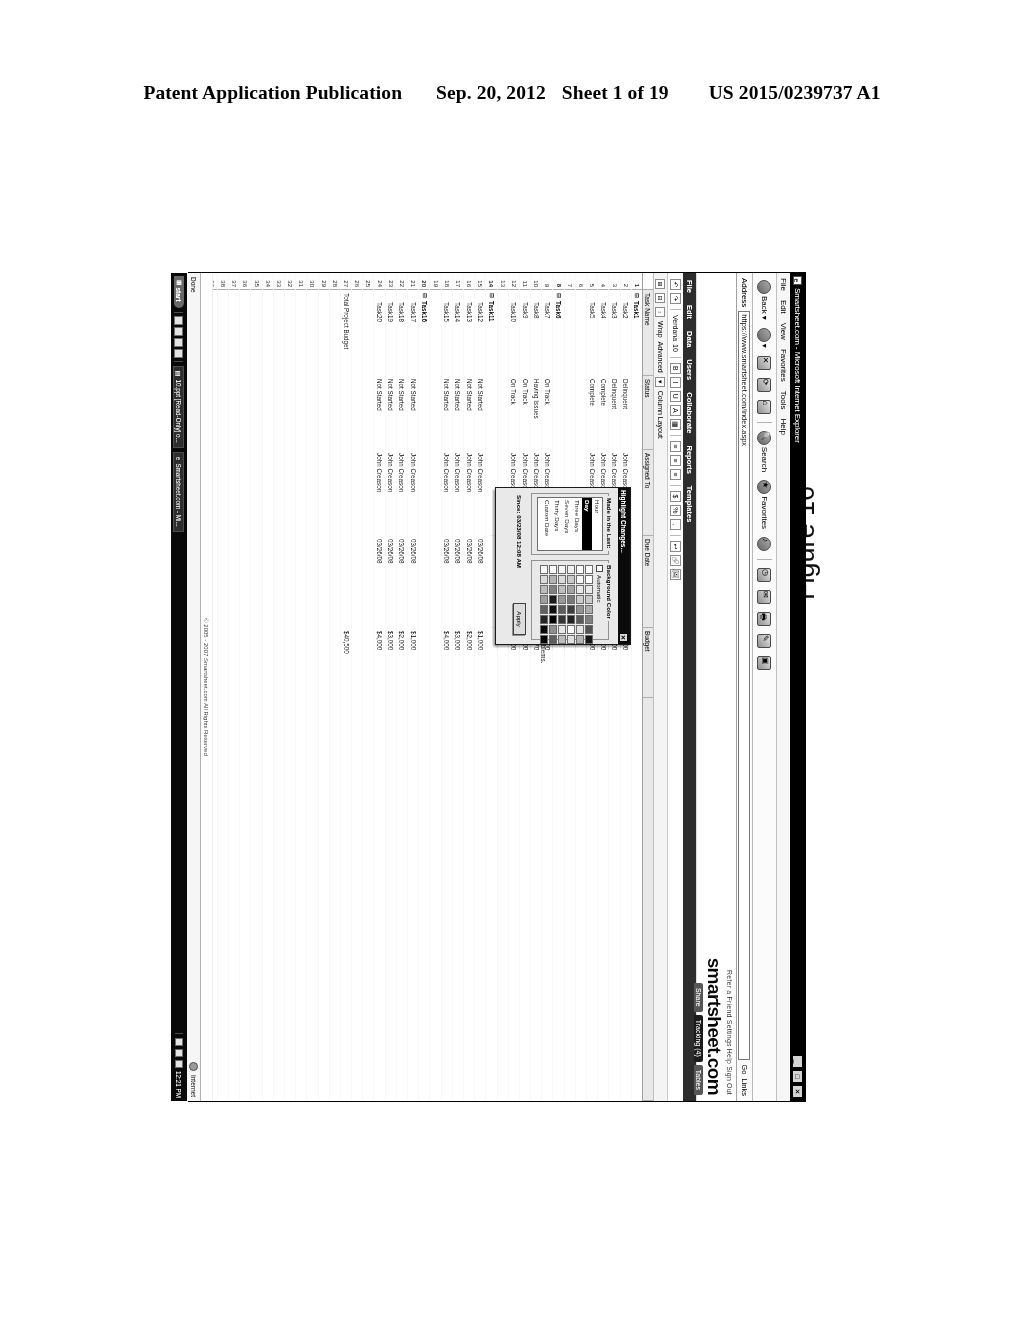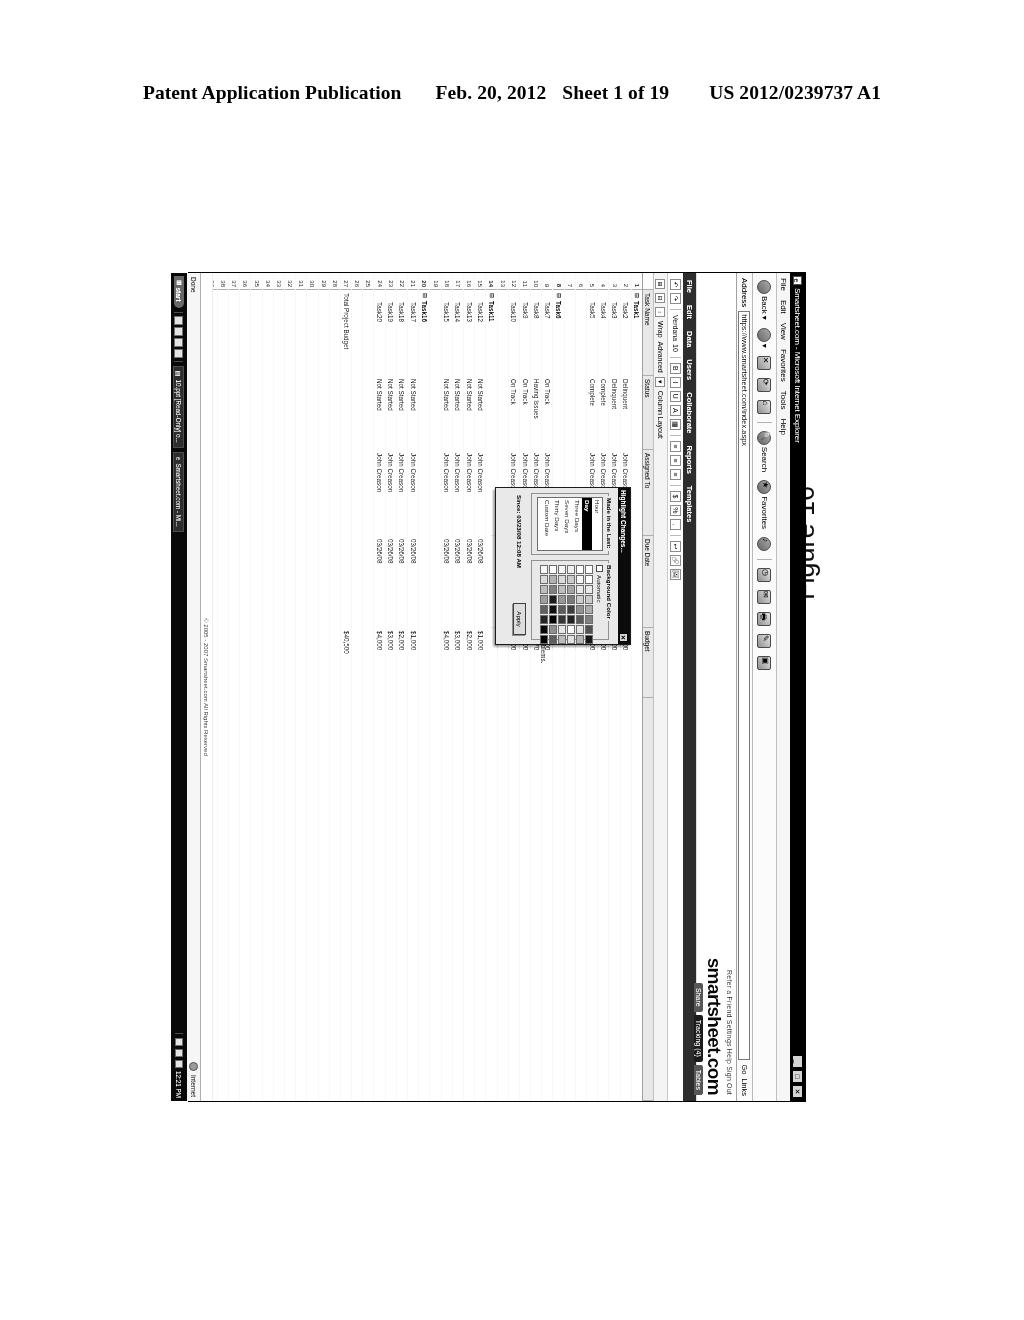--- a/index.html
+++ b/index.html
@@ -280,25 +280,25 @@
   .tray{ margin-left:auto;display:flex;align-items:center;gap:3px;padding-left:4px;border-left:1px solid #555; }
   .tray-ico{ width:8px;height:8px;background:#cfd6de;border:1px solid #68707c; }
   .tray-time{ font-size:6.3px;color:#fff; }
 </style>
 </head>
 <body>
 
 <div class="pat-header">
   <span class="seg">Patent Application Publication</span>
   <span class="gap-a"></span>
-  <span class="seg">Feb. 20, 2012</span>
+  <span class="seg">Sep. 20, 2012</span>
   <span class="gap-b"></span>
   <span class="seg">Sheet 1 of 19</span>
   <span class="gap-c"></span>
-  <span class="seg">US 2012/0239737 A1</span>
+  <span class="seg">US 2015/0239737 A1</span>
 </div>
 
 <div class="fig-label">Figure 16</div>
 
 <div class="shot-wrap">
 <div class="shot-rot">
 
   <div class="ie-titlebar">
     <span class="t-ico">e</span>
     <span class="ie-title-text">Smartsheet.com - Microsoft Internet Explorer</span>

